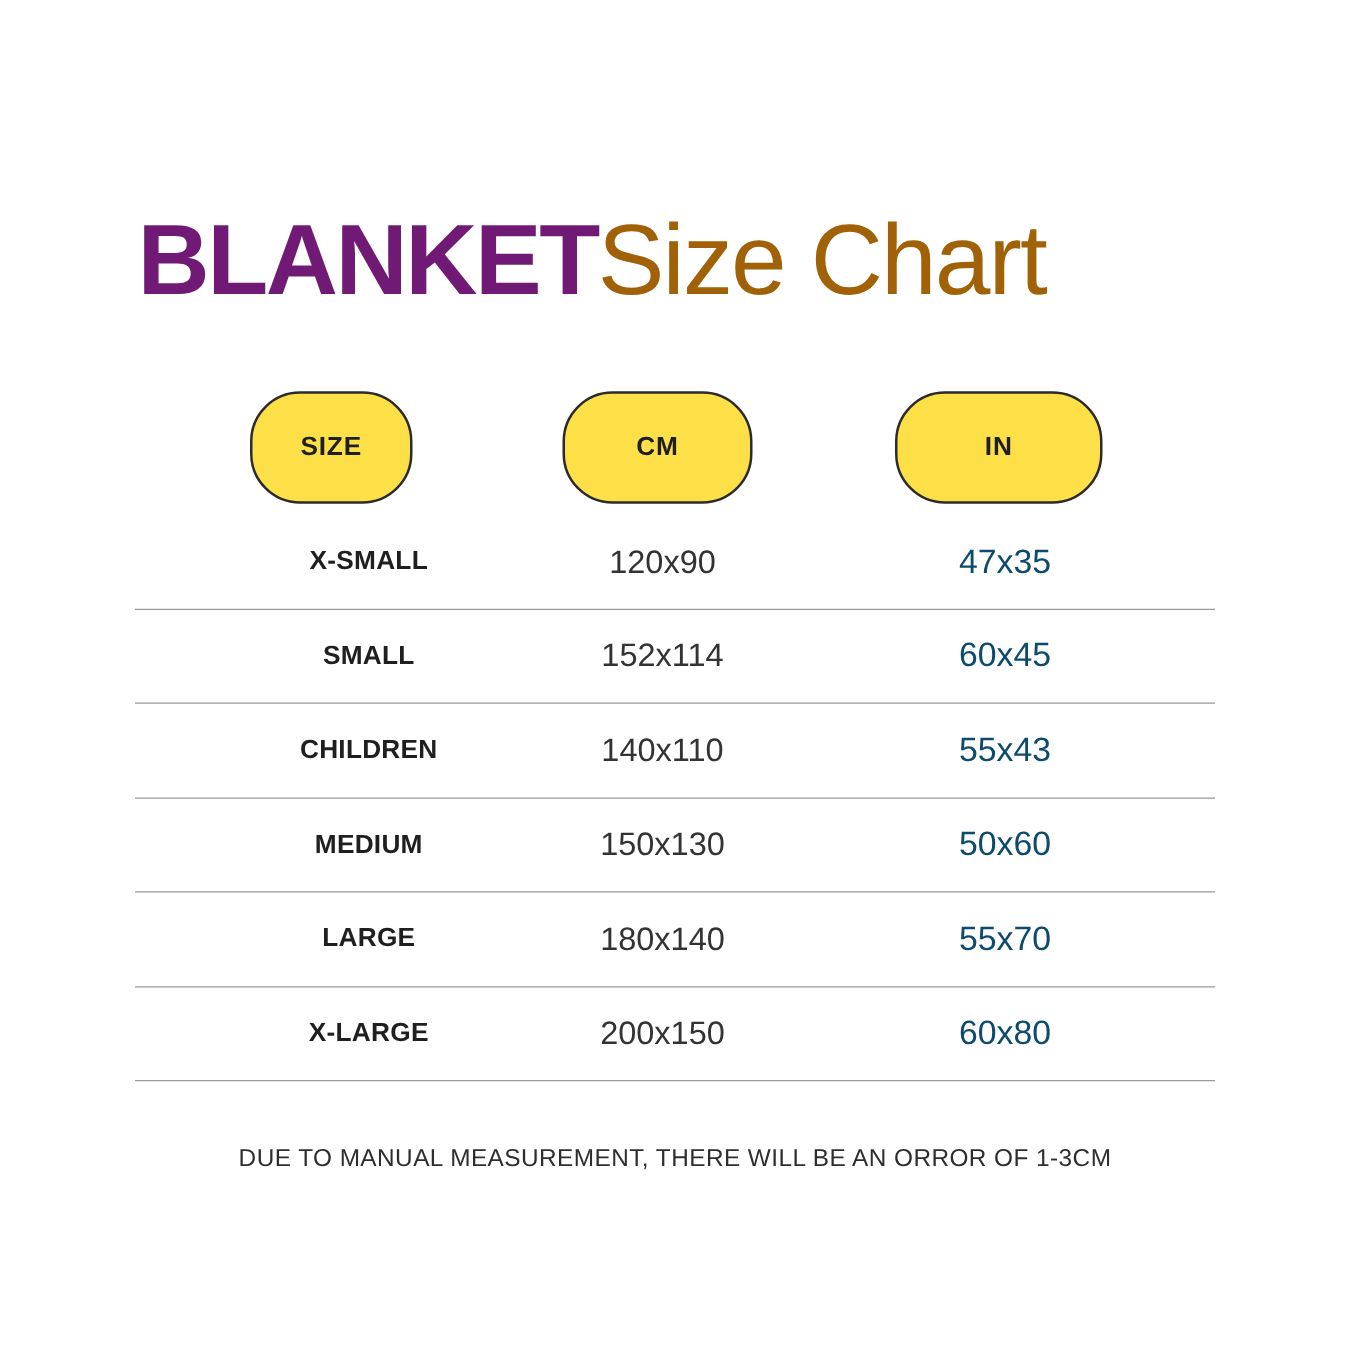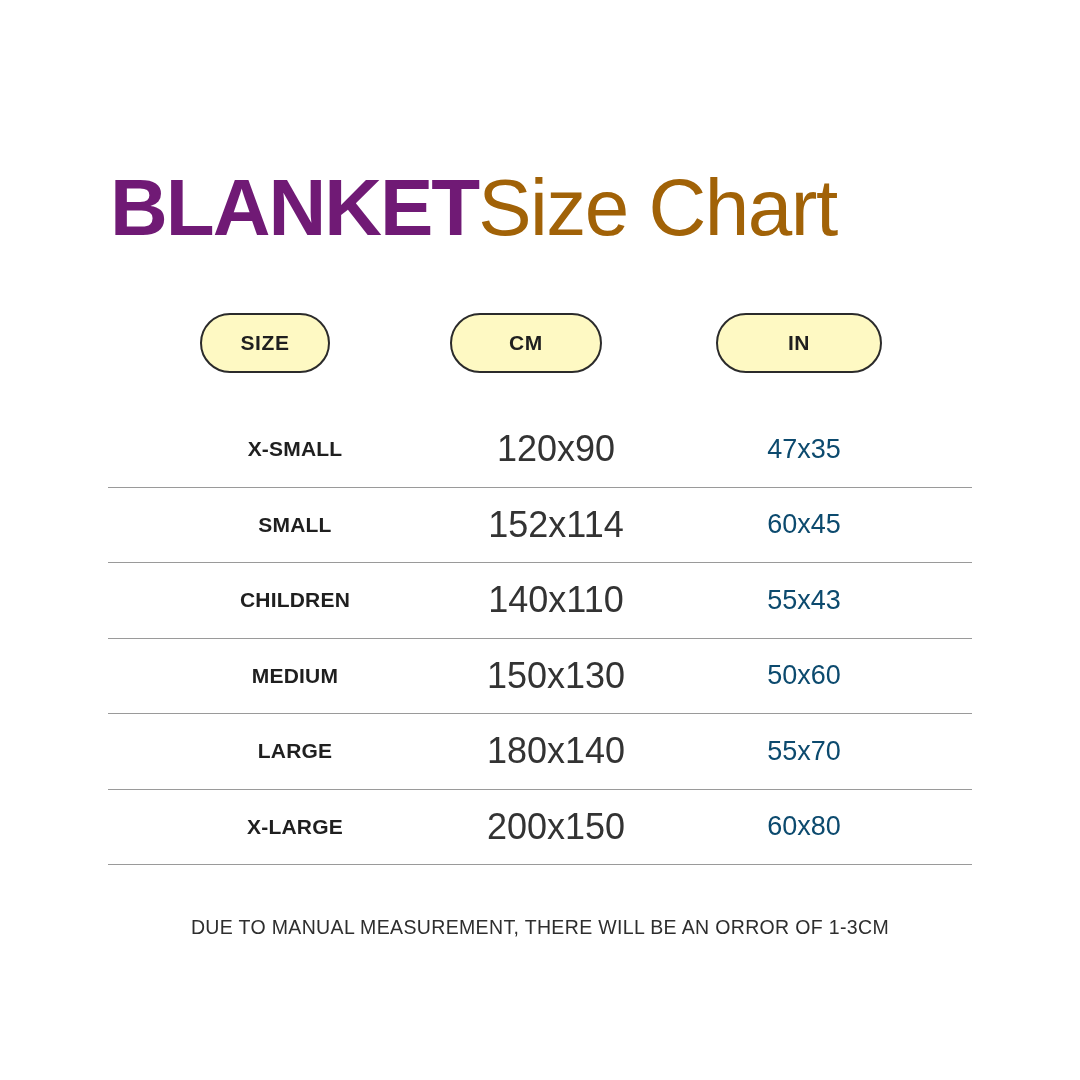--- a/index.html
+++ b/index.html
@@ -48,28 +48,28 @@
   .pill-row {
     position: absolute;
     left: 0;
     top: 313px;
     width: 1080px;
     height: 72px;
   }
   .pill {
     position: absolute;
     top: 0;
-    height: 60px;
+    height: 90px;
     box-sizing: border-box;
     border: 2.2px solid #2b2b2b;
     border-radius: 40px;
     display: flex;
     align-items: center;
     justify-content: center;
-    background: #fef9c3;
+    background: #fde047;
   }
   .pill-label {
     font-size: 21px;
     font-weight: 700;
     letter-spacing: 0.6px;
     color: #1f1f1f;
   }
   .pill-size { left: 200px;  width: 130px; }
   .pill-cm   { left: 450px;  width: 152px; }
   .pill-in   { left: 716px;  width: 166px; }
@@ -104,23 +104,23 @@
   }
   .cell-size {
     left: 74px;
     width: 226px;
     font-size: 21px;
     font-weight: 700;
     letter-spacing: 0.2px;
     color: #1f1f1f;
   }
   .cell-cm {
-    left: 340px;
+    left: 314px;
     width: 216px;
-    font-size: 36px;
+    font-size: 26px;
     font-weight: 400;
     letter-spacing: 0px;
     color: #333333;
   }
   .cell-in {
     left: 586px;
     width: 220px;
     font-size: 27px;
     font-weight: 400;
     letter-spacing: 0px;

